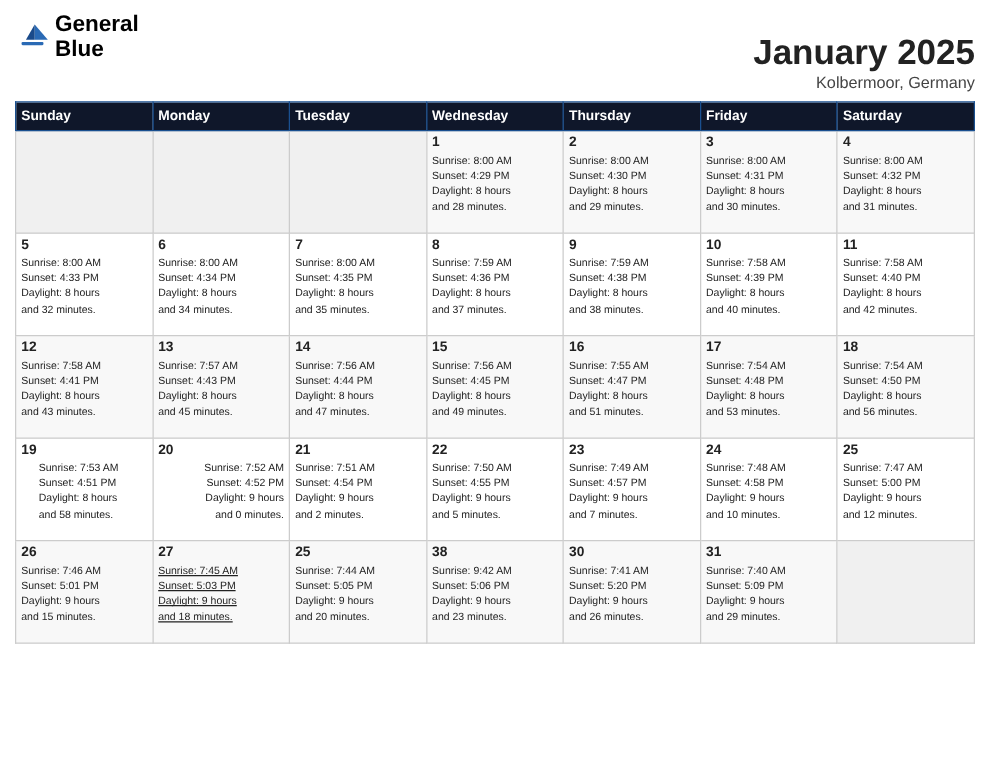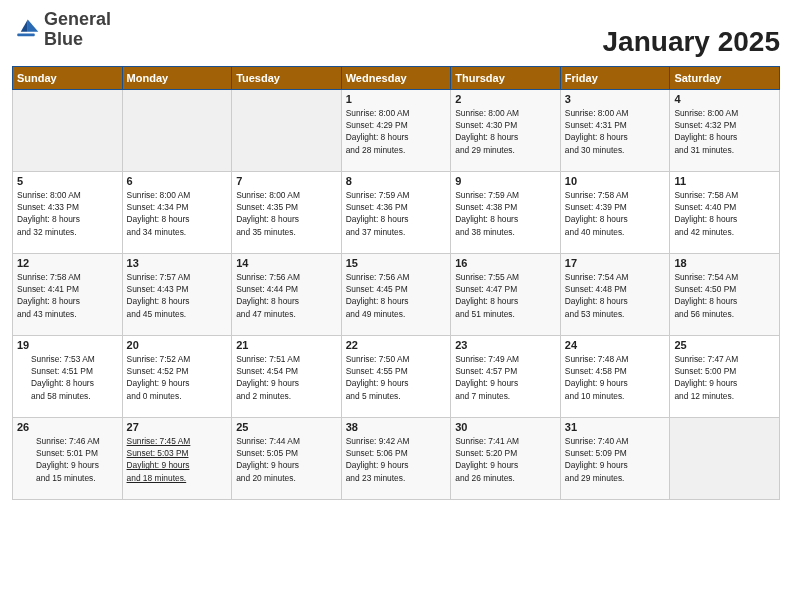--- a/index.html
+++ b/index.html
@@ -21,21 +21,21 @@
       margin-bottom: 8px;
     }
     .logo {
       display: flex;
       align-items: center;
       gap: 4px;
     }
     .logo-text {
       font-size: 18px;
       font-weight: bold;
-      color: #404040;
+      color: #000000;
       line-height: 1.1;
     }
     .logo-icon {
       width: 28px;
       height: 28px;
     }
     .title-block {
       text-align: right;
     }
     .month-title {
@@ -47,21 +47,21 @@
     .location {
       font-size: 13px;
       color: #444;
     }
     table {
       width: 100%;
       border-collapse: collapse;
       table-layout: fixed;
     }
     thead tr th {
-      background-color: #a16207;
+      background-color: #0f172a;
       color: #fff;
       font-size: 11px;
       font-weight: bold;
       padding: 5px 4px;
       text-align: left;
       border: 1px solid #1a5090;
     }
     tbody tr td {
       border: 1px solid #ccc;
       vertical-align: top;
@@ -101,20 +101,21 @@
         <polygon points="18,4 18,18 10,18" fill="#1a4a8a"></polygon>
         <rect x="6" y="20" width="20" height="3" fill="#2a6ab5" rx="1"></rect>
       </svg>
       <div class="logo-text">
         <div>General</div>
         <div>Blue</div>
       </div>
     </div>
     <div class="title-block">
       <div class="month-title">January 2025</div>
+      <div class="location">Kolbermoor, Germany</div>
     </div>
   </div>
 
   <table>
     <thead>
       <tr>
       <th>Sunday</th>
           <th>Monday</th>
           <th>Tuesday</th>
           <th>Wednesday</th>
@@ -262,21 +263,21 @@
         <tr>
           <td>
             <span class="day-num">19</span>
             <div class="day-info" style="white-space: pre-line; margin-left: 14px;">Sunrise: 7:53 AM
 Sunset: 4:51 PM
 Daylight: 8 hours
 and 58 minutes.</div>
           </td>
           <td>
             <span class="day-num">20</span>
-            <div class="day-info" style="white-space: pre-line;">Sunrise: 7:52 AM
+            <div class="day-info" style="white-space: pre-line; text-align: right;">Sunrise: 7:52 AM
 Sunset: 4:52 PM
 Daylight: 9 hours
 and 0 minutes.</div>
           </td>
           <td>
             <span class="day-num">21</span>
             <div class="day-info" style="white-space: pre-line;">Sunrise: 7:51 AM
 Sunset: 4:54 PM
 Daylight: 9 hours
 and 2 minutes.</div>
@@ -306,21 +307,21 @@
             <span class="day-num">25</span>
             <div class="day-info" style="white-space: pre-line;">Sunrise: 7:47 AM
 Sunset: 5:00 PM
 Daylight: 9 hours
 and 12 minutes.</div>
           </td>
         </tr>
         <tr>
           <td>
             <span class="day-num">26</span>
-            <div class="day-info" style="white-space: pre-line; margin-left: 19px;">Sunrise: 7:46 AM
+            <div class="day-info" style="white-space: pre-line;">Sunrise: 7:46 AM
 Sunset: 5:01 PM
 Daylight: 9 hours
 and 15 minutes.</div>
           </td>
           <td>
             <span class="day-num">27</span>
             <div class="day-info" style="white-space: pre-line; text-decoration: underline;">Sunrise: 7:45 AM
 Sunset: 5:03 PM
 Daylight: 9 hours
 and 18 minutes.</div>

